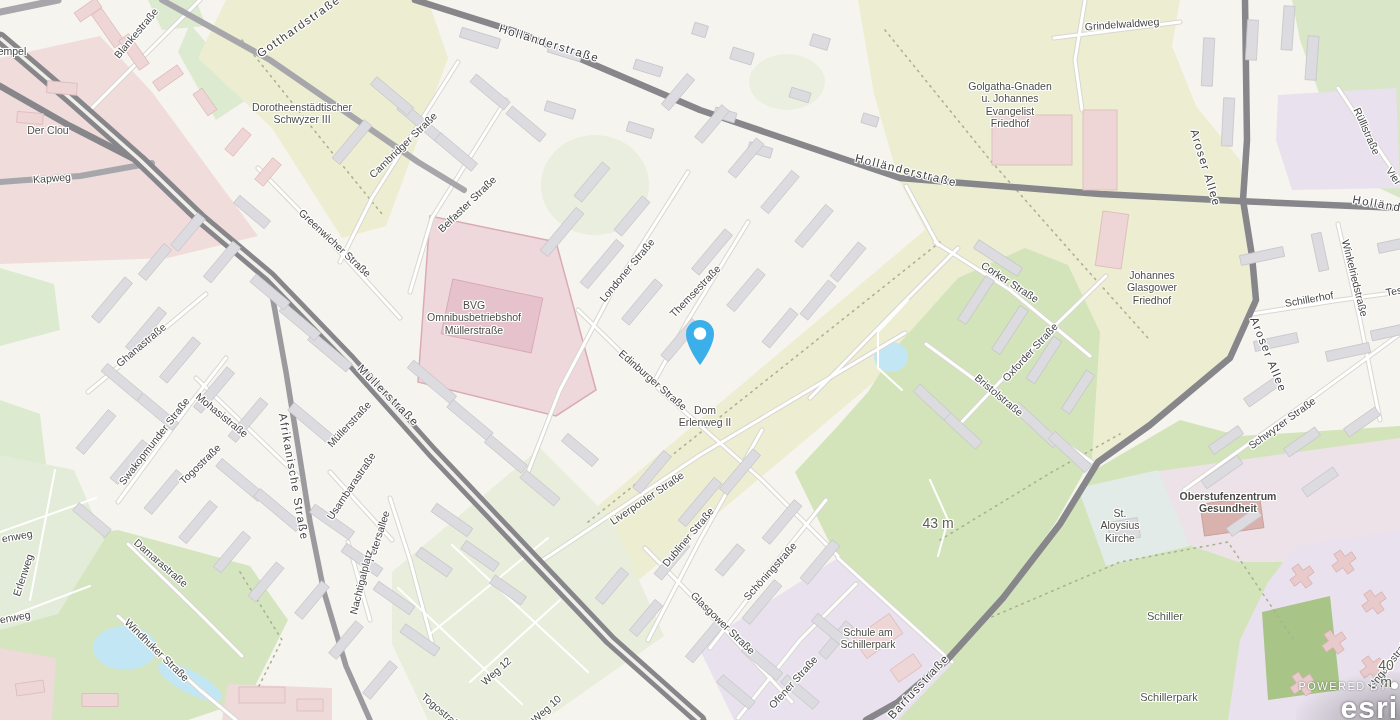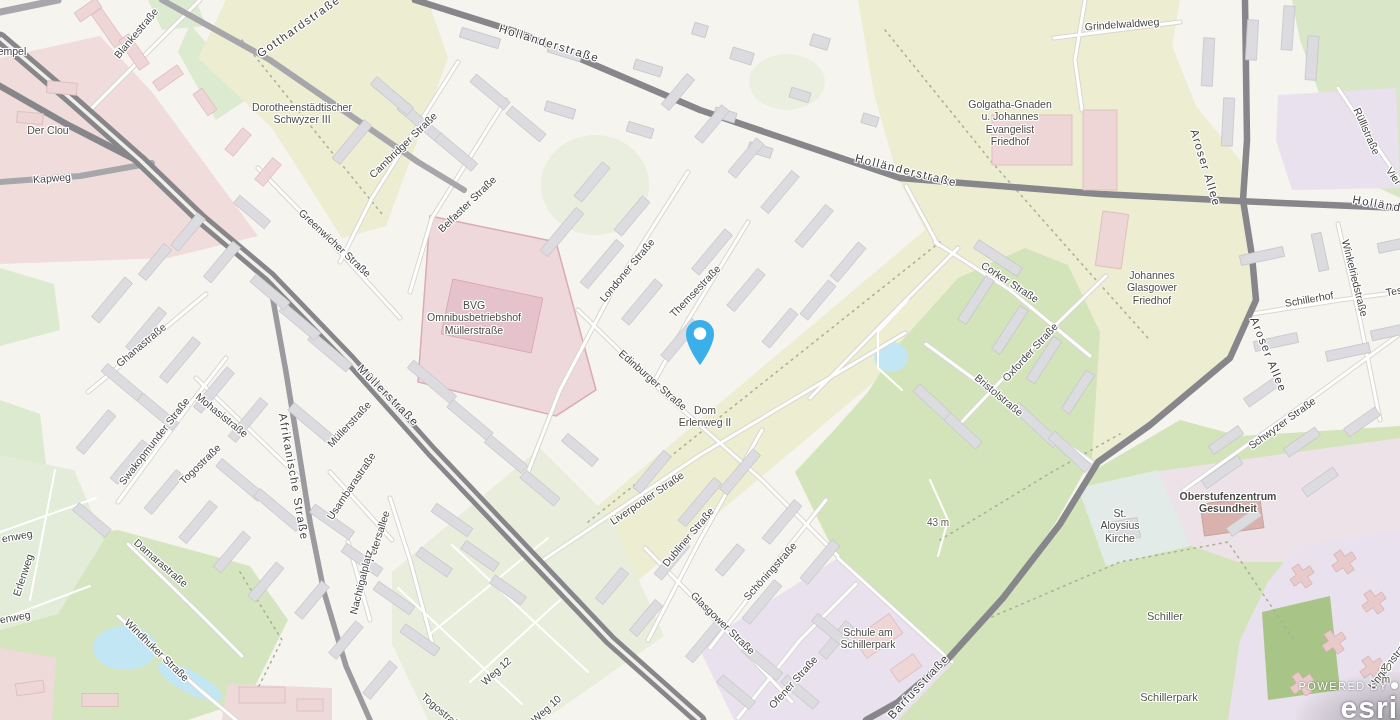--- a/index.html
+++ b/index.html
@@ -13,21 +13,21 @@
   .lbl{
     position:absolute;white-space:pre-line;text-align:center;line-height:1.18;
     transform:translate(-50%,-50%);
     text-shadow:1px 0 0 #fff,-1px 0 0 #fff,0 1px 0 #fff,0 -1px 0 #fff,
                 1px 1px 0 #fff,-1px -1px 0 #fff,1px -1px 0 #fff,-1px 1px 0 #fff,0 0 3px #fff;
   }
   .lbl.street{font-size:10.5px;color:#474747;}
   .lbl.major {font-size:11.5px;color:#3f3f42;letter-spacing:1.5px;}
   .lbl.place {font-size:10.5px;color:#4c4c49;}
   .lbl.park  {font-size:11px;color:#51594a;}
-  .lbl.elev  {font-size:10px;color:#605f55;}
+  .lbl.elev  {font-size:14px;color:#605f55;}
   #pin{position:absolute;left:679px;top:313px;width:42px;height:54px;pointer-events:auto;cursor:pointer;}
   #attribution{
     position:absolute;right:-6px;bottom:-4px;width:110px;height:52px;
     background:radial-gradient(at 100% 100%,rgba(60,60,60,.45),rgba(60,60,60,0) 75%);
     color:#fff;text-align:right;padding:4px 8px 0 0;box-sizing:border-box;pointer-events:none;
   }
   #attribution .powered{font-size:11px;letter-spacing:1.5px;font-weight:normal;
     text-shadow:0 0 2px rgba(0,0,0,.6);vertical-align:middle;}
   #attribution .globe{display:inline-block;width:7px;height:7px;border-radius:50%;
     background:#fff;margin-left:3px;vertical-align:middle;box-shadow:0 0 2px rgba(0,0,0,.5);}
@@ -374,21 +374,21 @@
       <div class="lbl street" style="left: 496px; top: 671px; transform: translate(-50%, -50%) rotate(-42deg);">Weg 12</div>
       <div class="lbl street" style="left: 546px; top: 709px; transform: translate(-50%, -50%) rotate(-42deg);">Weg 10</div>
       <div class="lbl street" style="left: 443px; top: 712px; transform: translate(-50%, -50%) rotate(40deg);">Togostraße</div>
       <div class="lbl street" style="left: 647px; top: 498px; transform: translate(-50%, -50%) rotate(-34deg);">Liverpooler Straße</div>
       <div class="lbl street" style="left: 688px; top: 537px; transform: translate(-50%, -50%) rotate(-50deg);">Dubliner Straße</div>
       <div class="lbl street" style="left: 723px; top: 623px; transform: translate(-50%, -50%) rotate(44deg);">Glasgower Straße</div>
       <div class="lbl street" style="left: 770px; top: 571px; transform: translate(-50%, -50%) rotate(-48deg);">Schöningstraße</div>
       <div class="lbl street" style="left: 793px; top: 682px; transform: translate(-50%, -50%) rotate(-48deg);">Ofener Straße</div>
       <div class="lbl place" style="left: 705px; top: 416px; transform: translate(-50%, -50%) rotate(0deg);">Dom
 Erlenweg II</div>
-      <div class="lbl place" style="left: 1010px; top: 123px; transform: translate(-50%, -50%) rotate(0deg);">Golgatha-Gnaden
+      <div class="lbl place" style="left: 1010px; top: 105px; transform: translate(-50%, -50%) rotate(0deg);">Golgatha-Gnaden
 u. Johannes
 Evangelist
 Friedhof</div>
       <div class="lbl place" style="left: 1152px; top: 288px; transform: translate(-50%, -50%) rotate(0deg);">Johannes
 Glasgower
 Friedhof</div>
       <div class="lbl street" style="left: 1010px; top: 282px; transform: translate(-50%, -50%) rotate(33deg);">Corker Straße</div>
       <div class="lbl street" style="left: 1030px; top: 352px; transform: translate(-50%, -50%) rotate(-47deg);">Oxforder Straße</div>
       <div class="lbl street" style="left: 999px; top: 395px; transform: translate(-50%, -50%) rotate(40deg);">Bristolstraße</div>
       <div class="lbl major" style="left: 1205px; top: 168px; transform: translate(-50%, -50%) rotate(73deg);">Aroser Allee</div>

